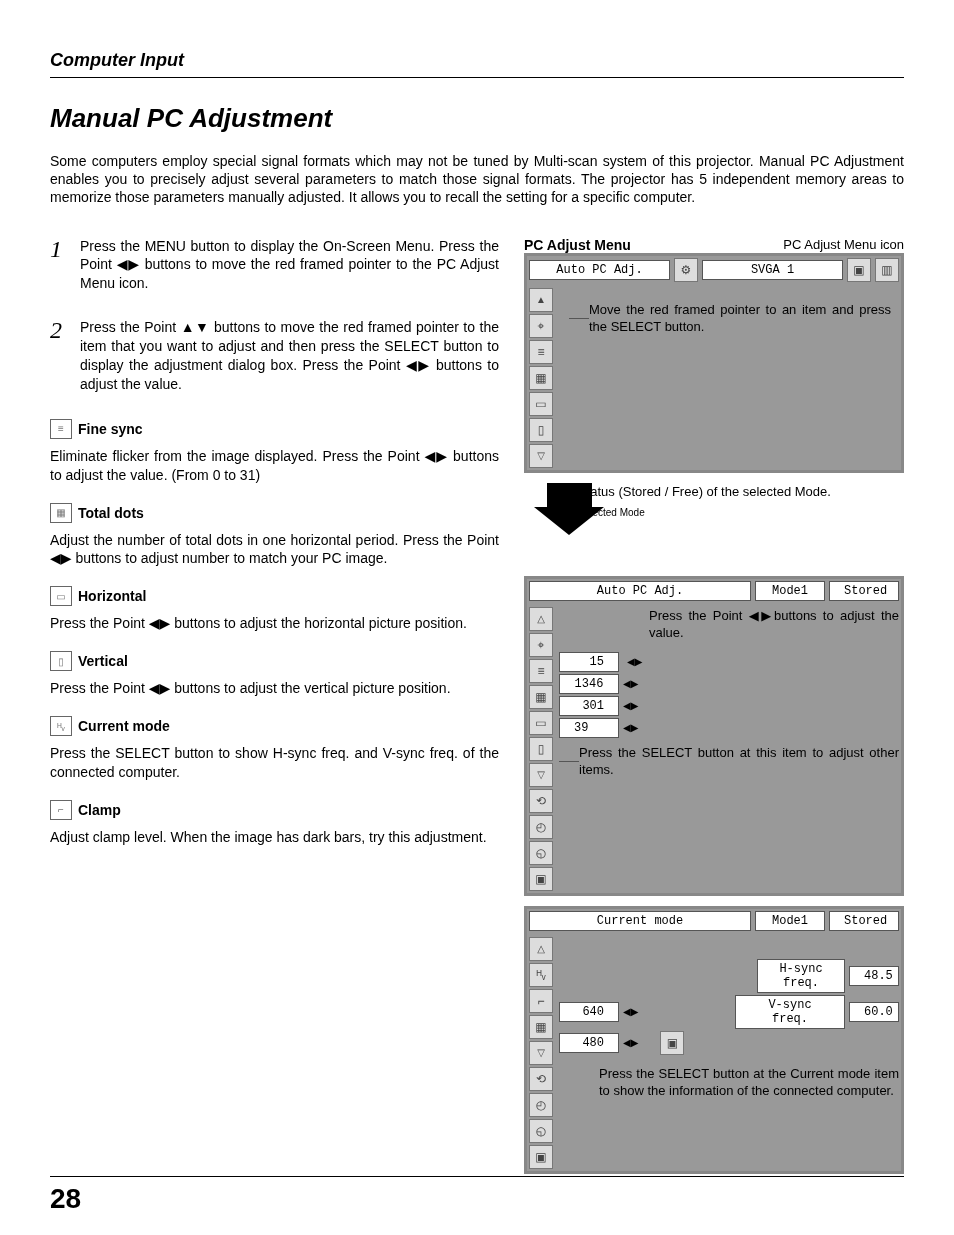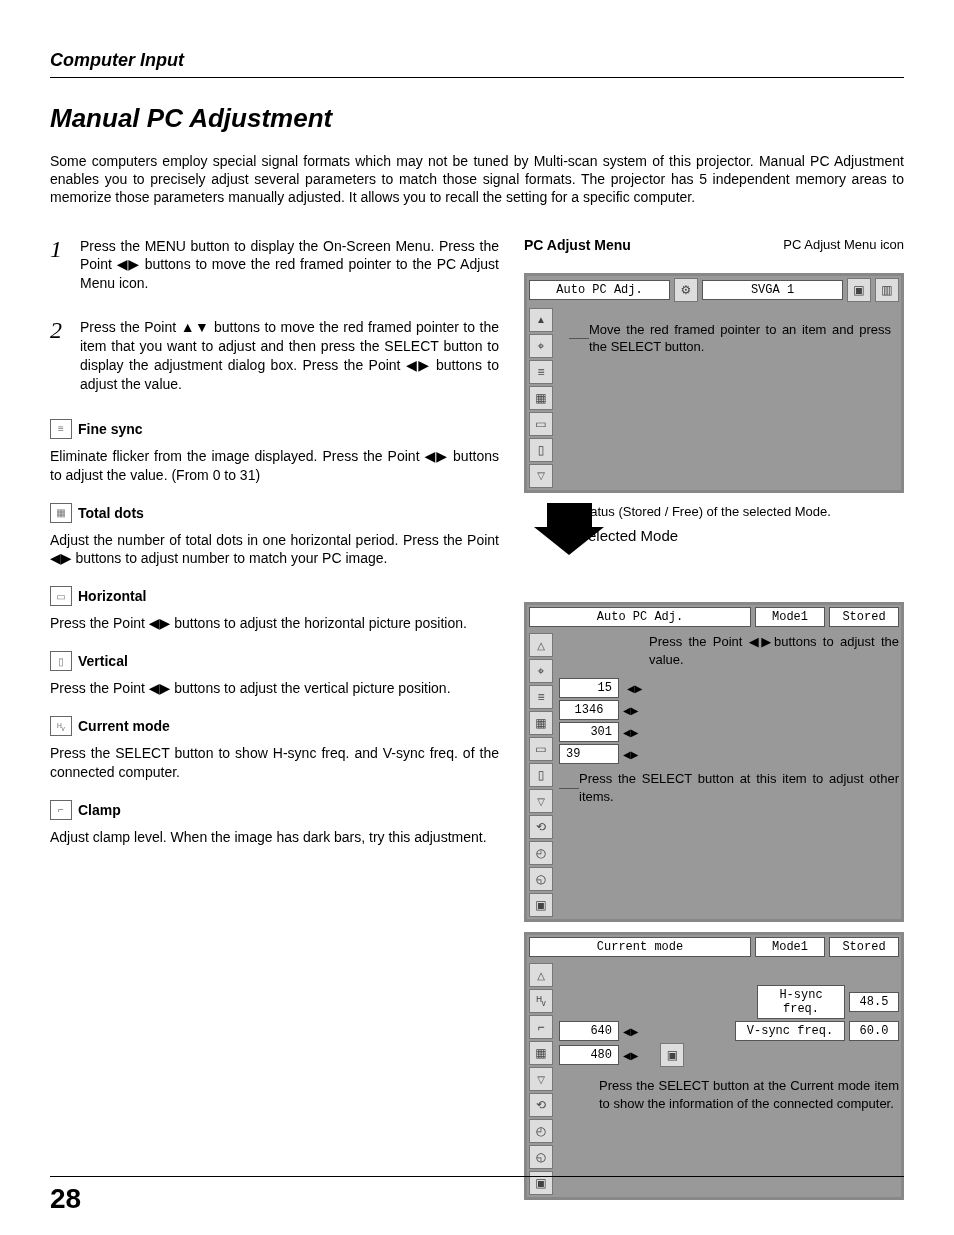--- a/index.html
+++ b/index.html
@@ -105,21 +105,21 @@
   .osd-row {
     display: flex;
     align-items: center;
     gap: 4px;
   }
   .osd-cell {
     background: #fff;
     border: 1px solid #555;
     font-family: "Courier New", monospace;
     font-size: 12px;
-    padding: 2px 6px;
+    padding: 2px 14px;
     text-align: center;
   }
   .osd-icon {
     width: 24px;
     height: 24px;
     background: #ddd;
     border: 1px solid #777;
     display: flex;
     align-items: center;
     justify-content: center;
@@ -234,21 +234,21 @@
     <div class="item">
       <div class="item-head">
         <div class="small-icon">⌐</div>
         <span class="item-label">Clamp</span>
       </div>
       <div class="item-body">Adjust clamp level.  When the image has dark bars, try this adjustment.</div>
     </div>
   </div>
 
   <div class="right-col">
-    <div class="hflex" style="justify-content:space-between; margin-bottom:20px;">
+    <div class="hflex" style="justify-content:space-between; margin-bottom:0;">
       <span class="caption">PC Adjust Menu</span>
       <span class="caption-small">PC Adjust Menu icon</span>
     </div>
 
     <div class="panel osd-box">
       <div class="osd-row">
         <div class="osd-cell" style="flex:1">Auto PC Adj.</div>
         <div class="osd-icon">⚙</div>
         <div class="osd-cell" style="flex:1">SVGA 1</div>
         <div class="osd-icon">▣</div>
@@ -273,21 +273,21 @@
       </div>
     </div>
 
     <div style="position:relative; margin:4px 0;">
       <div style="position:absolute; left:10px; top:0;">
         <div class="big-arrow-stem"></div>
         <div class="big-arrow"></div>
       </div>
       <div style="margin-left:54px;">
         <div class="right-note" style="font-size:13px;">Status (Stored / Free) of the selected Mode.</div>
-        <div class="right-note" style="font-size:15px; margin-top:6px;">Selected Mode</div>
+        <div class="right-note" style="font-size:10px; margin-top:6px;">Selected Mode</div>
       </div>
       <div style="height:52px;"></div>
     </div>
 
     <div class="panel osd-box">
       <div class="osd-row">
         <div class="osd-cell" style="flex:1">Auto PC Adj.</div>
         <div class="osd-cell" style="width:70px">Mode1</div>
         <div class="osd-cell" style="width:70px">Stored</div>
       </div>

